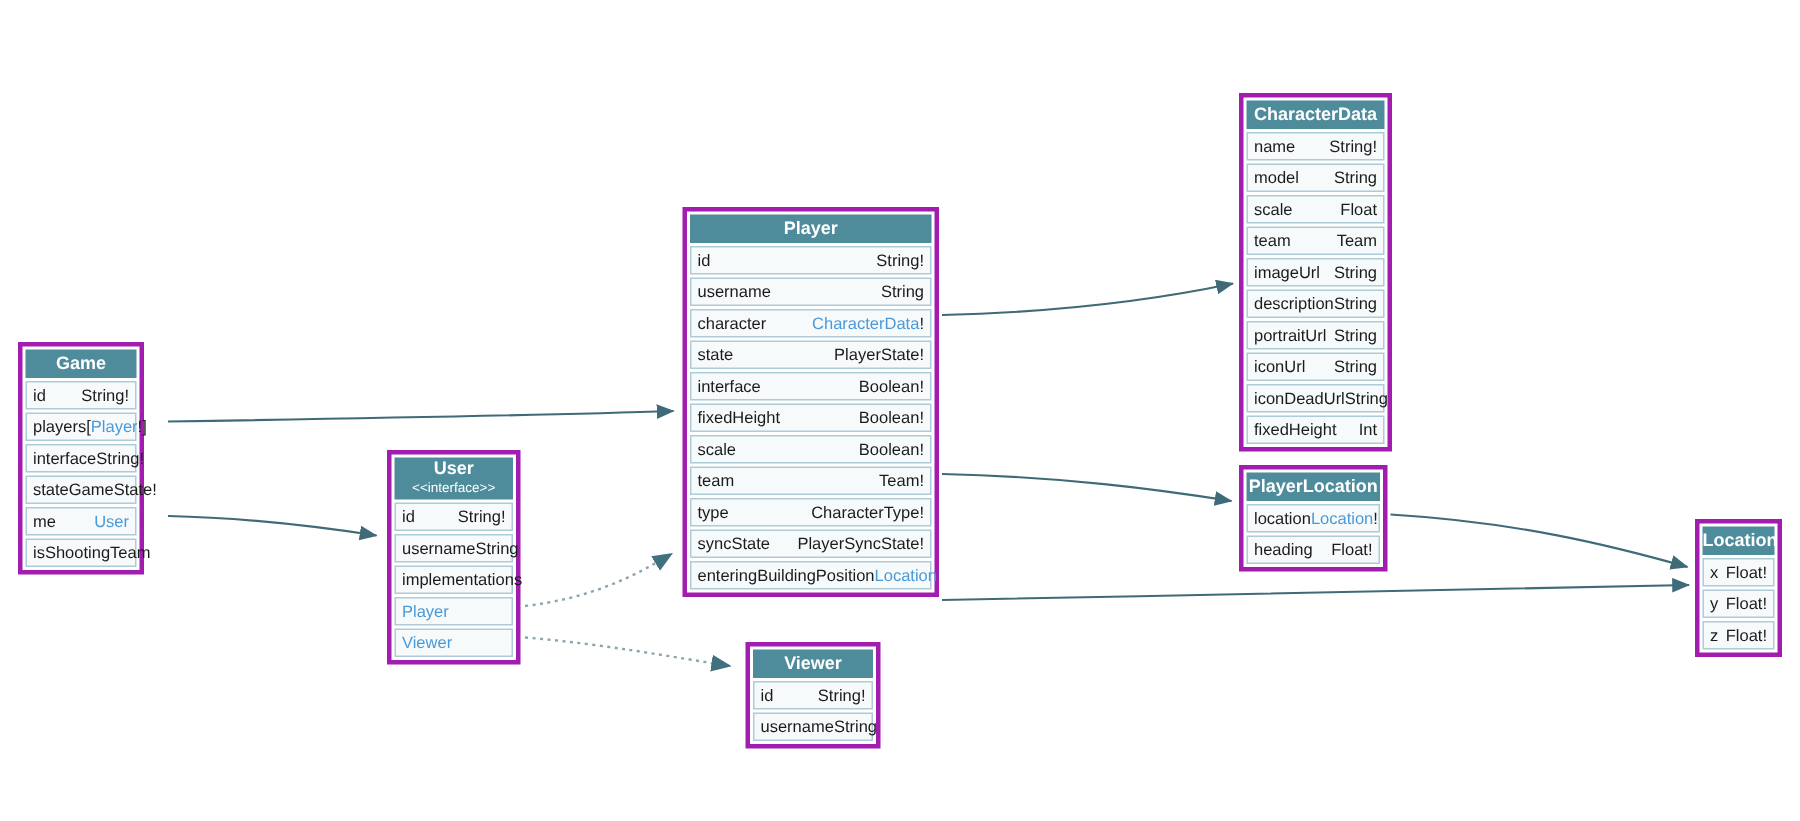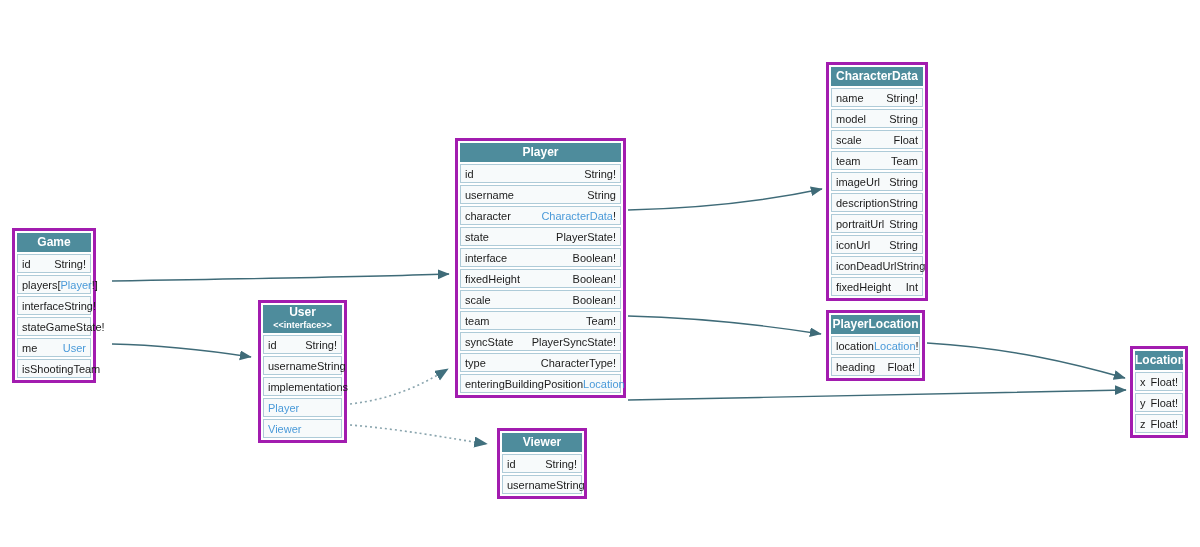--- a/index.html
+++ b/index.html
@@ -4,21 +4,21 @@
 <style>
   html,body{margin:0;padding:0;background:#ffffff;width:1200px;height:547px;overflow:hidden;
     font-family:"Liberation Sans", sans-serif;}
   .canvas{position:relative;width:1200px;height:547px;background:#ffffff;}
   svg.edges{position:absolute;left:0;top:0;pointer-events:none;}
   .tbl{position:absolute;background:#ffffff;border:3px solid #a21caf;padding:2px;
     display:flex;flex-direction:column;gap:2px;box-sizing:border-box;}
   .hdr{background:#4e8c9c;color:#ffffff;text-align:center;font-size:12px;font-weight:bold;
     height:19px;line-height:19px;flex:none;cursor:pointer;}
   .hdr.h2{height:28px;line-height:13px;padding-top:1px;box-sizing:border-box;}
-  .hdr .sub{display:block;font-size:9px;font-weight:bold;line-height:12px;}
+  .hdr .sub{display:block;font-size:9px;font-weight:normal;line-height:12px;}
   .row{background:#f7fafb;border:1px solid #aecbd8;height:19px;display:flex;
     justify-content:space-between;align-items:center;padding:0 4px;font-size:11px;
     color:#1b1b1b;box-sizing:border-box;white-space:nowrap;cursor:pointer;}
   .row .fname{color:#1b1b1b;text-align:center;}
   .row .ftype{color:#1b1b1b;text-align:left;}
   .tlink{color:#4a9ad9;}
   .row.impl{color:#4a9ad9;justify-content:flex-start;}
 </style>
 </head>
 <body>
@@ -121,28 +121,28 @@
       </div>
     <div class="row">
         <span class="fname">scale</span>
         <span class="ftype"><span>Boolean!</span><span class="tlink"></span><span></span></span>
       </div>
     <div class="row">
         <span class="fname">team</span>
         <span class="ftype"><span>Team!</span><span class="tlink"></span><span></span></span>
       </div>
     <div class="row">
+        <span class="fname">type</span>
+        <span class="ftype"><span>CharacterType!</span><span class="tlink"></span><span></span></span>
+      </div>
+    <div class="row">
         <span class="fname">syncState</span>
         <span class="ftype"><span>PlayerSyncState!</span><span class="tlink"></span><span></span></span>
       </div>
     <div class="row">
-        <span class="fname">type</span>
-        <span class="ftype"><span>CharacterType!</span><span class="tlink"></span><span></span></span>
-      </div>
-    <div class="row">
         <span class="fname">enteringBuildingPosition</span>
         <span class="ftype"><span></span><span class="tlink">Location</span><span></span></span>
       </div>
   </div>
 
   <div class="tbl" style="left:497px;top:428px;width:90px;">
     <div class="hdr">Viewer</div>
     <div class="row">
         <span class="fname">id</span>
         <span class="ftype"><span>String!</span><span class="tlink"></span><span></span></span>

